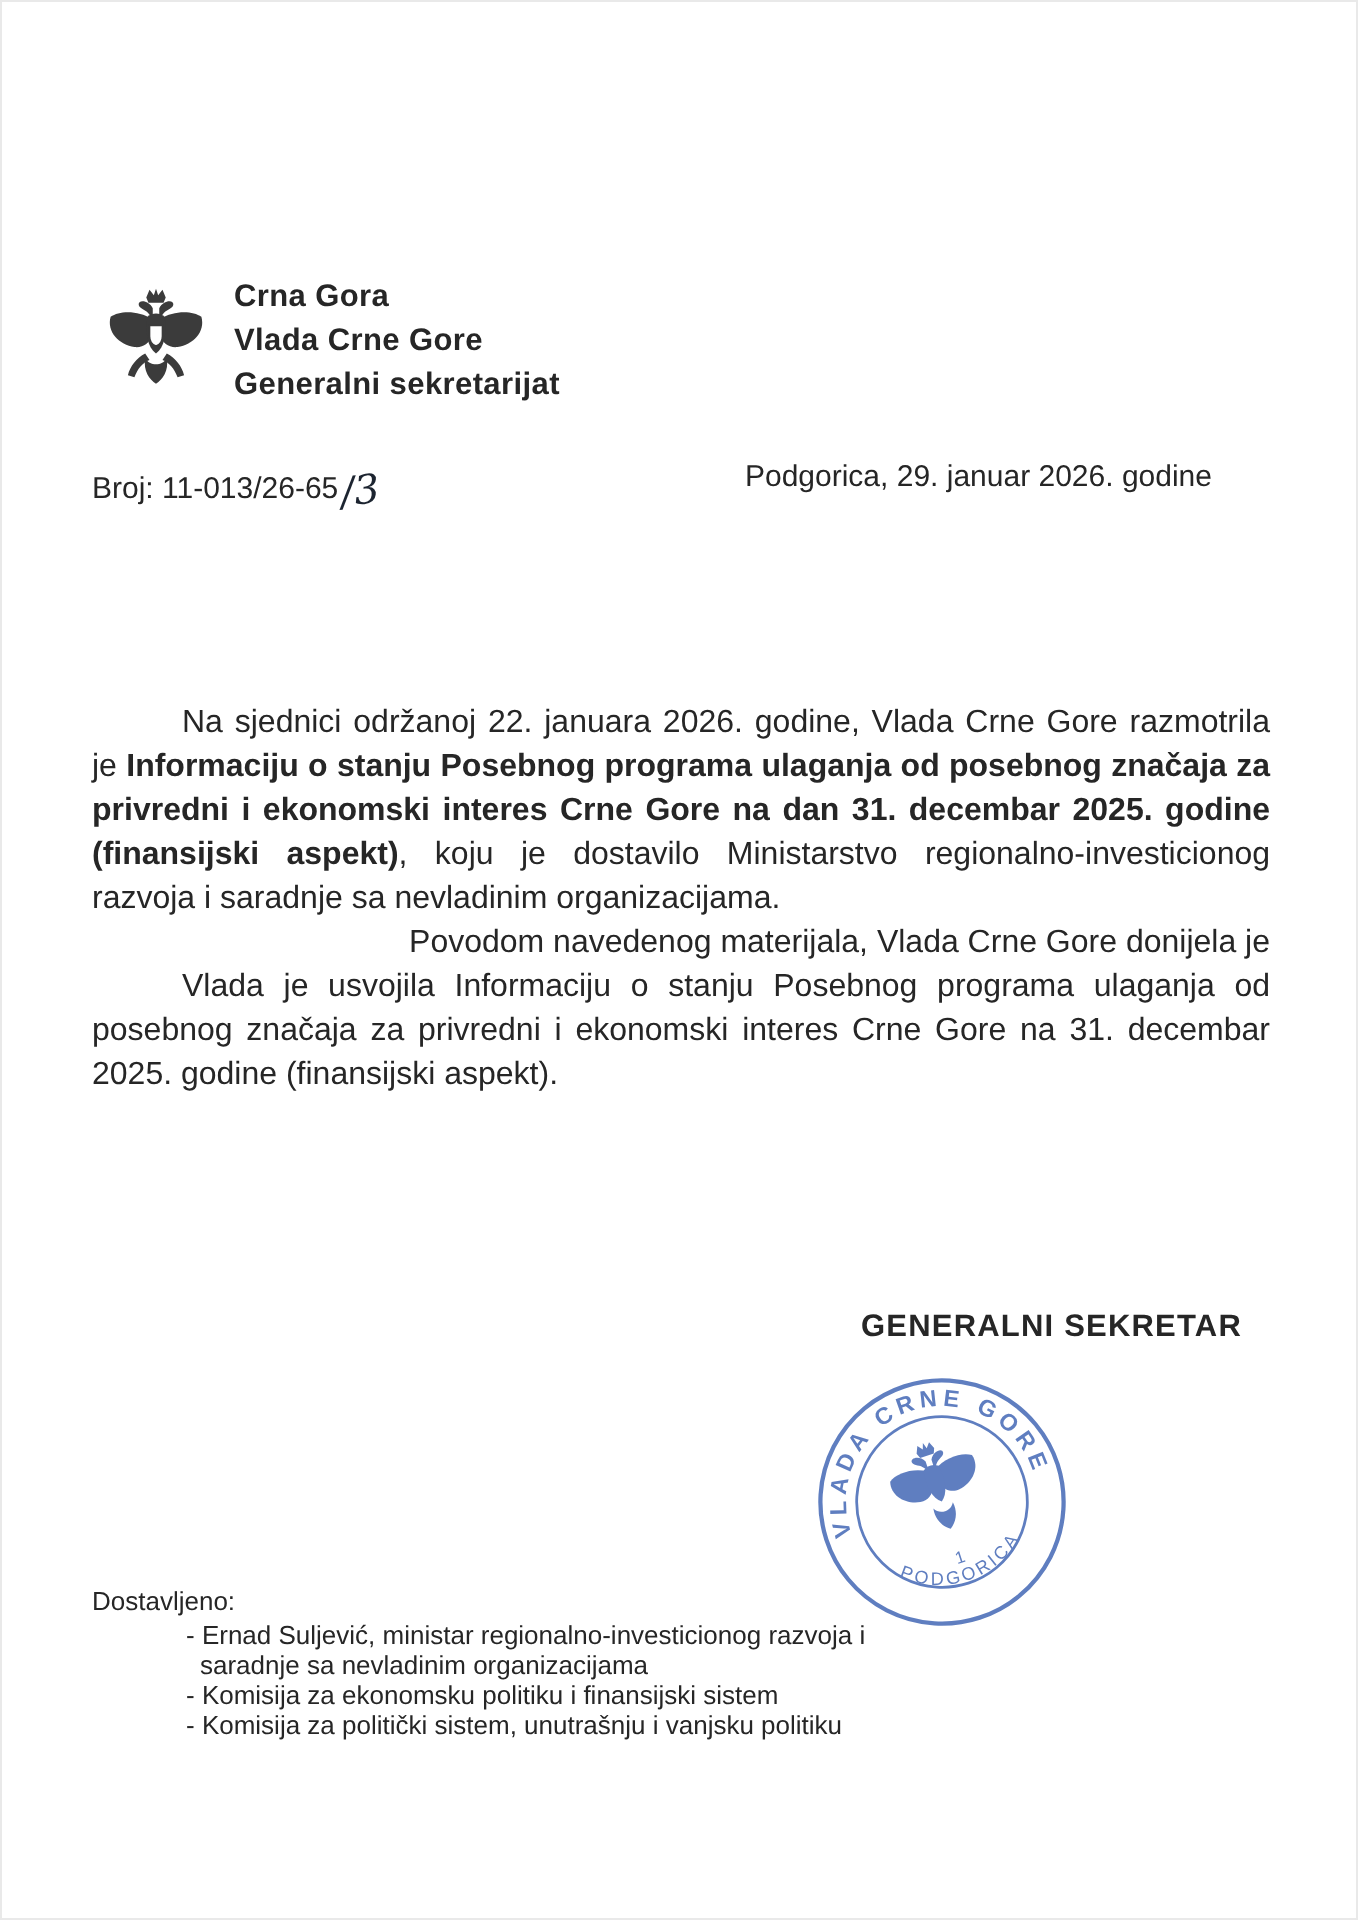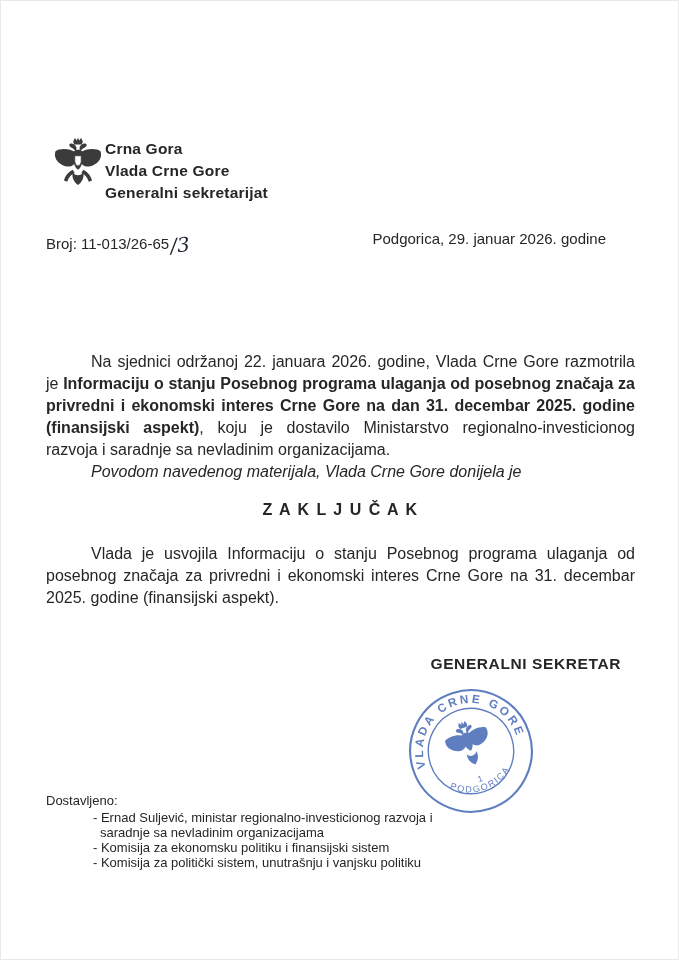--- a/index.html
+++ b/index.html
@@ -10,36 +10,36 @@
     margin:0 auto;
     background:#ffffff;
     border:1px solid #e9e9e9;
     box-sizing:border-box;
     overflow:hidden;
     font-family:"Liberation Sans", sans-serif;
     color:#262626;
   }
 
   
-  .letterhead { position:absolute; top:134px; left:50px; display:flex; align-items:flex-start; gap:0; }
+  .letterhead { position:absolute; top:134px; left:50px; display:flex; align-items:flex-end; gap:12px; }
   .coat { width:54px; height:62px; flex:0 0 auto; }
   .coat svg { width:54px; height:62px; display:block; }
   .letterhead-text { font-weight:bold; font-size:15.5px; line-height:22px; padding-top:3px; letter-spacing:0.2px; }
 
   
   .ref-row { position:absolute; top:229px; left:0; right:0; padding:0 72px 0 45px;
              display:flex; justify-content:space-between; font-size:15px; }
   .handwritten { display:inline-block; font-family:"DejaVu Serif", serif; font-style:italic;
                  font-size:20px; color:#1c2430; transform:rotate(-6deg) translateY(3px); margin-left:1px; }
 
   
   .body-text { position:absolute; top:350px; left:45px; width:589px;
                font-size:16px; line-height:22px; text-align:justify; }
   .body-text p { margin:0; text-indent:45px; }
-  .body-text p.single { text-align:left;font-style:italic; }
+  .body-text p.single { text-align:right; }
   .conclusion { text-align:center; text-indent:0; font-size:16px; font-weight:bold;
                 letter-spacing:1.5px; margin:16px 0 22px 0; }
 
   
   .signature { position:absolute; top:652px; left:415px; width:205px; text-align:right;
                font-weight:bold; font-size:15.5px; line-height:22px; }
   .sig-title { letter-spacing:0.6px; }
 
   
   .stamp { position:absolute; top:686px; left:406px; width:128px; height:128px;
@@ -84,21 +84,20 @@
   <div class="ref-row">
     <div>
       <span>Broj: 11-013/26-65</span><span class="handwritten">/3</span>
     </div>
     <div>Podgorica, 29. januar 2026. godine</div>
   </div>
 
   <div class="body-text">
     <p><span>Na sjednici održanoj 22. januara 2026. godine, Vlada Crne Gore razmotrila je </span><b>Informaciju o stanju Posebnog programa ulaganja od posebnog značaja za privredni i ekonomski interes Crne Gore na dan 31. decembar 2025. godine (finansijski aspekt)</b><span>, koju je dostavilo Ministarstvo regionalno-investicionog razvoja i saradnje sa nevladinim organizacijama.</span></p>
     <p class="single">Povodom navedenog materijala, Vlada Crne Gore donijela je</p>
-    <h2 class="conclusion">Z A K L J U Č A K</h2>
     <p>Vlada je usvojila Informaciju o stanju Posebnog programa ulaganja od posebnog značaja za privredni i ekonomski interes Crne Gore na 31. decembar 2025. godine (finansijski aspekt).</p>
   </div>
 
   <div class="signature">
     <div class="sig-title">GENERALNI SEKRETAR</div>
   </div>
 
   <div class="stamp">
     <svg viewBox="0 0 120 120" xmlns="http://www.w3.org/2000/svg" aria-hidden="true">
       <defs>

